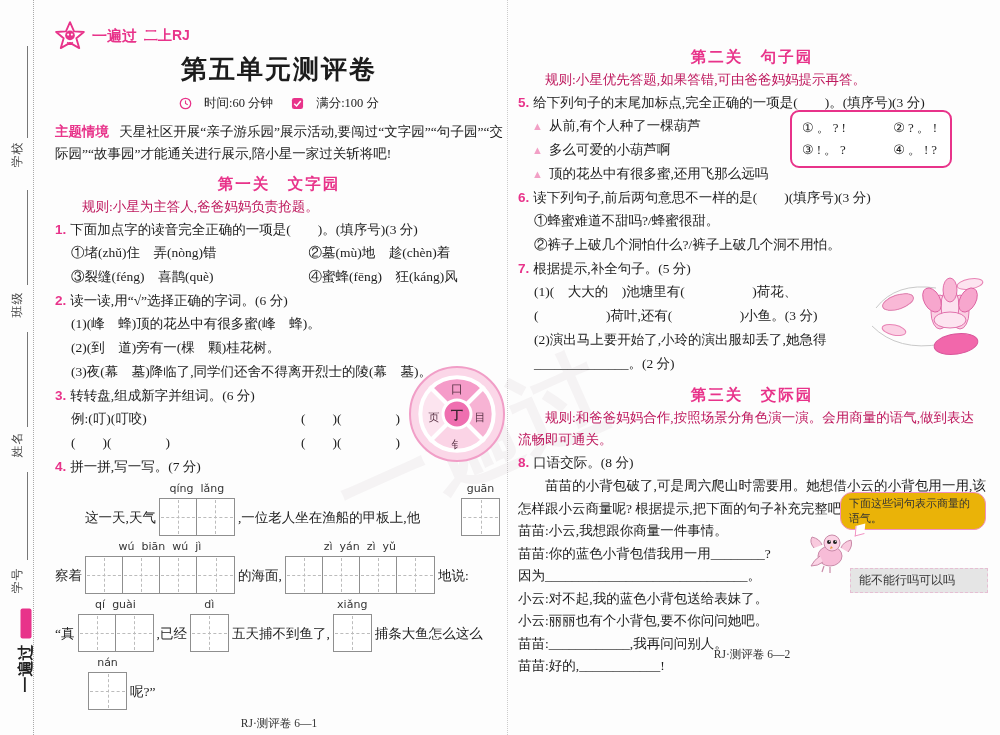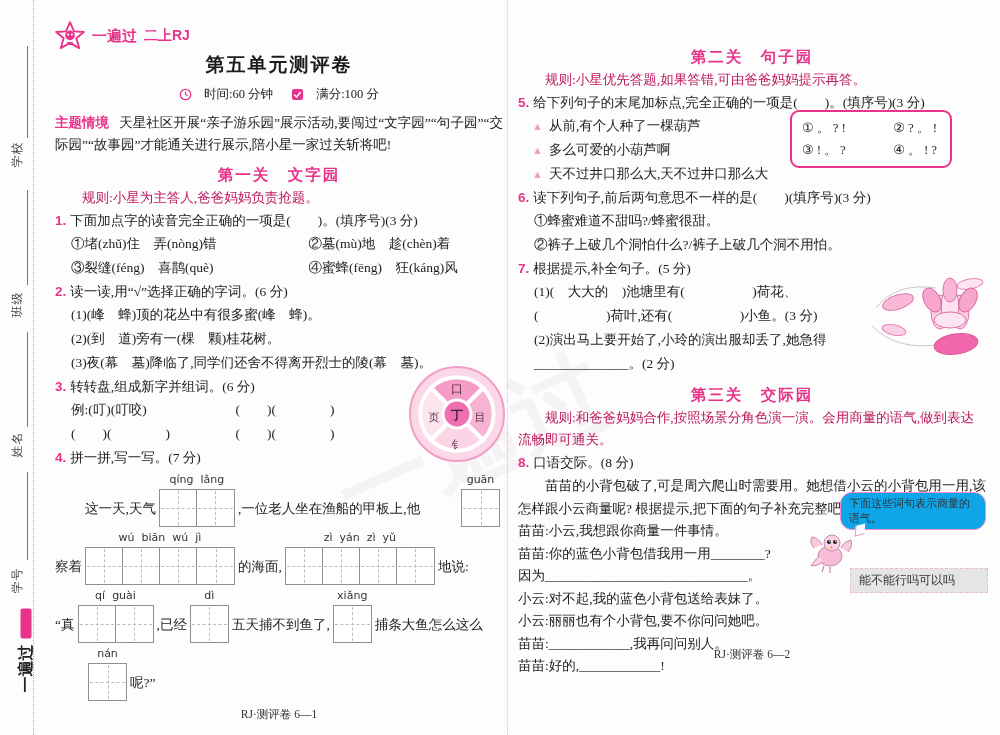--- a/index.html
+++ b/index.html
@@ -25,37 +25,37 @@
   .side-brand .badge { display:inline-block; width:30px; height:11px; background:#e8338a; border-radius:2px; }
 
   .wm { position:absolute; left:330px; top:380px; font-size:95px; font-weight:bold;
     color:rgba(120,90,110,0.06); transform:rotate(-24deg); font-family:"Liberation Sans",sans-serif;
     pointer-events:none; white-space:nowrap; }
 
   
   .brand-row { display:flex; align-items:center; gap:7px; padding-top:20px; height:52px; }
   .brand-txt { color:#e8338a; font-weight:bold; font-size:15px; font-family:"Liberation Sans",sans-serif; }
   .edition-txt { color:#e8338a; font-weight:bold; font-size:14px; font-family:"Liberation Sans",sans-serif; }
-  .paper-title { text-align:center; font-size:19px; font-weight:bold; letter-spacing:2px; }
+  .paper-title { text-align:center; font-size:26px; font-weight:bold; letter-spacing:2px; }
   .meta-row { display:flex; justify-content:center; align-items:center; gap:18px;
     font-size:12.5px; color:#222; margin-top:6px; height:20px; }
   .meta-item { display:flex; align-items:center; gap:12px; }
 
   .theme { margin-top:8px; line-height:22px; text-align:justify; }
   .theme-label { color:#e8338a; font-weight:bold; font-family:"Liberation Sans",sans-serif; margin-right:10px; }
   .sec-title { text-align:center; color:#e8338a; font-weight:bold; font-size:15.5px;
     font-family:"Liberation Sans",sans-serif; letter-spacing:2px; margin-top:7px; height:24px; line-height:24px; }
   .rule { color:#be185d; line-height:22px; text-indent:2em; }
 
   .q { line-height:23px; }
   .qnum { color:#e8338a; font-weight:bold; font-family:"Liberation Sans",sans-serif; margin-right:4px; }
   .indent { padding-left:16px; line-height:24px; }
   .two-col { display:flex; padding-left:16px; line-height:24px; }
   .two-col .col-l { width:55%; }
-  .q3-rows { width:345px; }
+  .q3-rows { width:345px;justify-content:space-between; }
   .q3-rows .col-l { width:50%; }
 
   
   .wheel { position:absolute; left:352px; top:364px; width:100px; height:100px; }
 
   
   .wline { display:flex; align-items:flex-end; margin-top:4px; }
   .wline .txt { margin-bottom:9px; white-space:nowrap; }
   .pyblock { display:inline-flex; flex-direction:column; align-items:center; margin:0 3px; }
   .py { font-family:"DejaVu Sans",sans-serif; font-size:11px; color:#333; height:16px; white-space:pre; }
@@ -70,21 +70,21 @@
   
   .bullet-row { display:flex; align-items:baseline; gap:6px; padding-left:14px; line-height:24px; }
   .tri { color:#f2a0c6; font-size:11px; }
   .opt-box { position:absolute; left:272px; top:110px; width:162px; height:58px;
     border:2px solid #e8338a; border-radius:9px; display:flex; flex-direction:column;
     justify-content:space-evenly; padding:2px 10px; background:#fff; }
   .opt-box .orow { display:flex; justify-content:space-between; font-size:13px; letter-spacing:3px; }
   .lotus { position:absolute; left:350px; top:268px; }
   .q8-aside { position:absolute; left:290px; top:492px; width:182px; height:110px; }
   .bubble { position:absolute; left:32px; top:0; width:146px; border:1.5px solid #f08fc0;
-    border-radius:12px; padding:3px 8px; font-size:11px; line-height:15px; color:#333; background:#0ea5e9; }
+    border-radius:12px; padding:3px 8px; font-size:11px; line-height:15px; color:#333; background:#eab308; }
   .bubble::after { content:''; position:absolute; left:14px; bottom:-6px; width:9px; height:9px;
     background:#fff; border-left:1.5px solid #f08fc0; border-bottom:1.5px solid #f08fc0;
     transform:rotate(-15deg) skewX(-20deg); }
   .bird { position:absolute; left:0; top:38px; }
   .hintbox { position:absolute; left:42px; top:76px; width:138px; background:#e5e5e5;
     border:1px dashed #e6bed3; padding:3px 8px; display:flex; justify-content:flex-start;
     font-size:12px; color:#333; }
   .dialog { line-height:22.5px; }
 </style>
 </head>
@@ -287,21 +287,21 @@
   <div class="bullet-row">
     <span class="tri">▲</span>
     <span>从前,有个人种了一棵葫芦</span>
   </div>
   <div class="bullet-row">
     <span class="tri">▲</span>
     <span>多么可爱的小葫芦啊</span>
   </div>
   <div class="bullet-row">
     <span class="tri">▲</span>
-    <span>天不过井口那么大,天不过井口那么大</span>
+    <span>顶的花丛中有很多蜜,还用飞那么远吗</span>
   </div>
 
   <div class="opt-box">
     <div class="orow">
       <span>①。?!</span>
       <span>②?。!</span>
     </div>
     <div class="orow">
       <span>③!。?</span>
       <span>④。!?</span>

